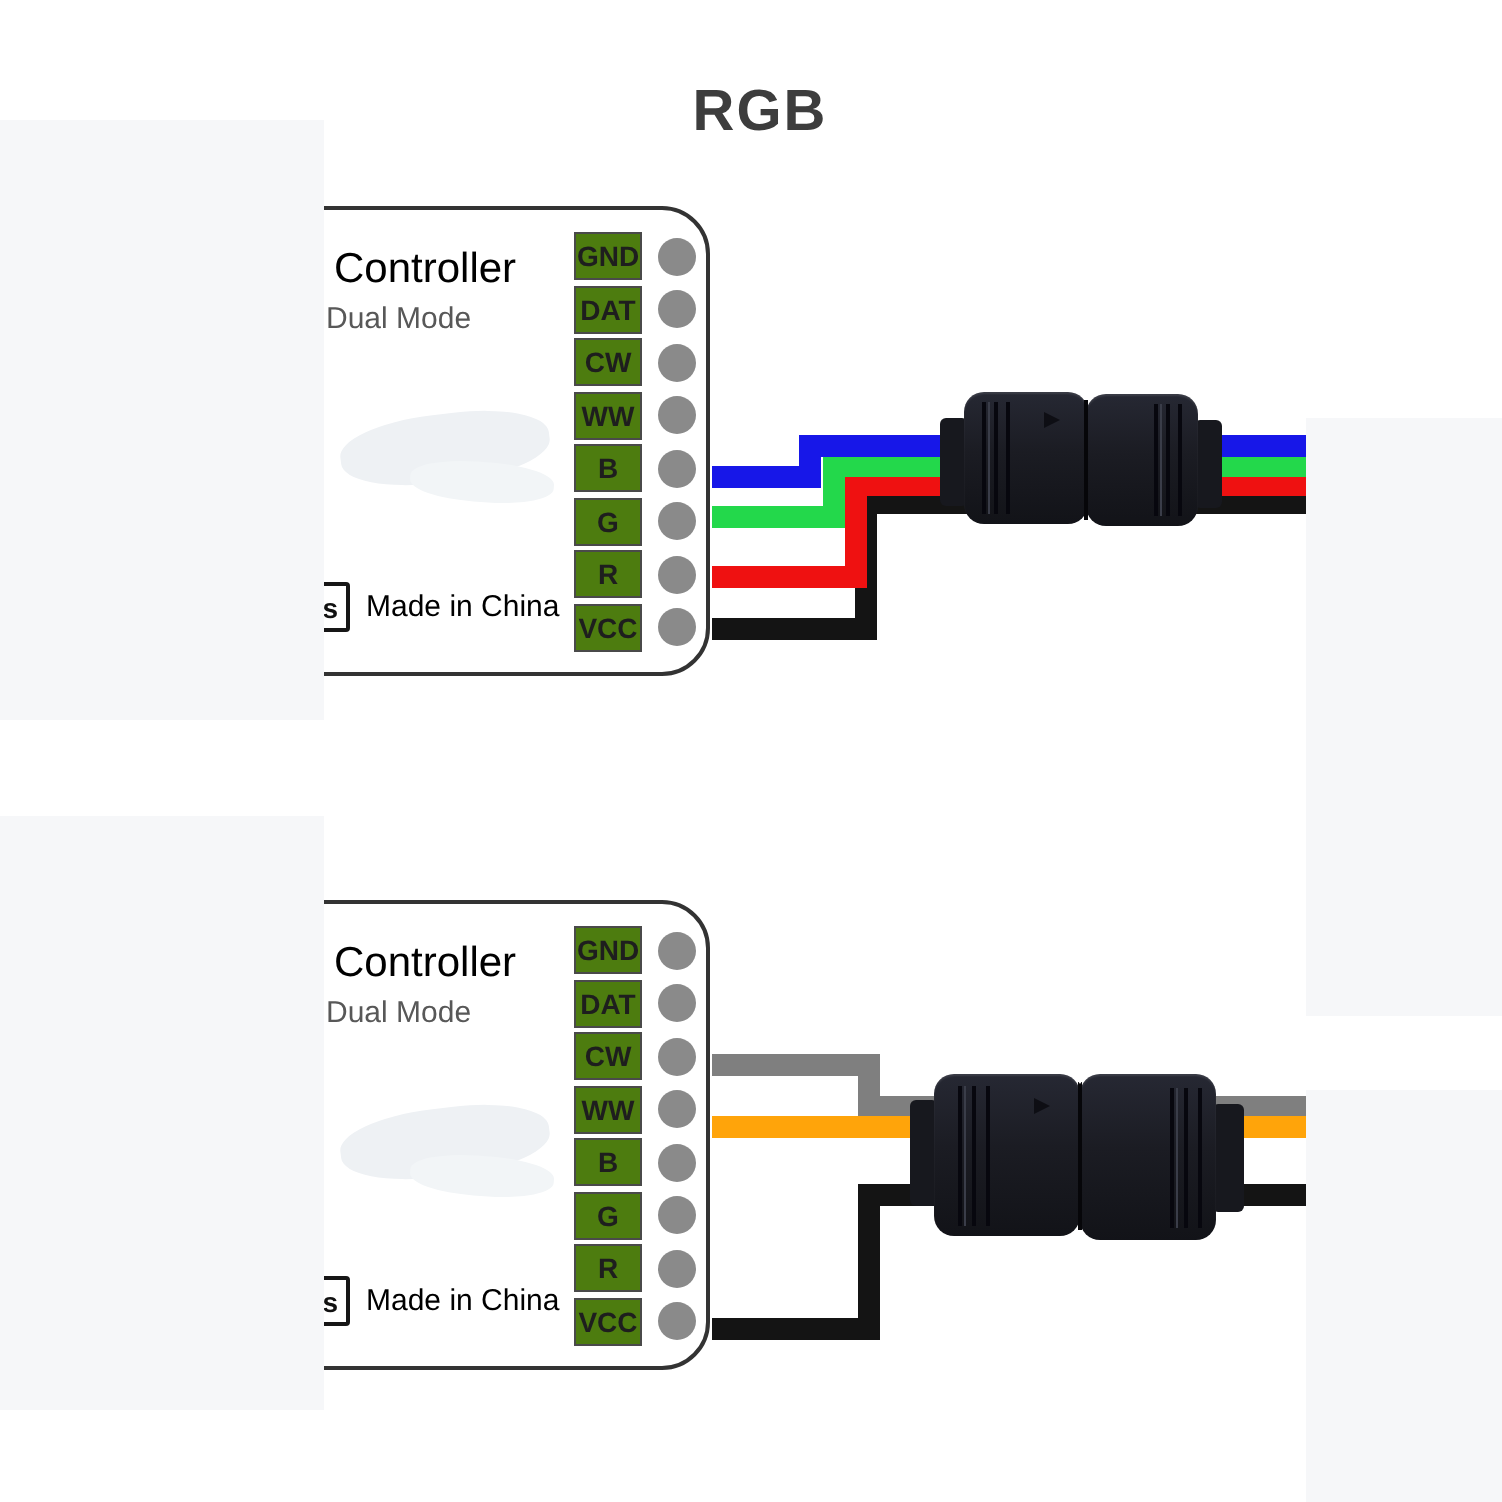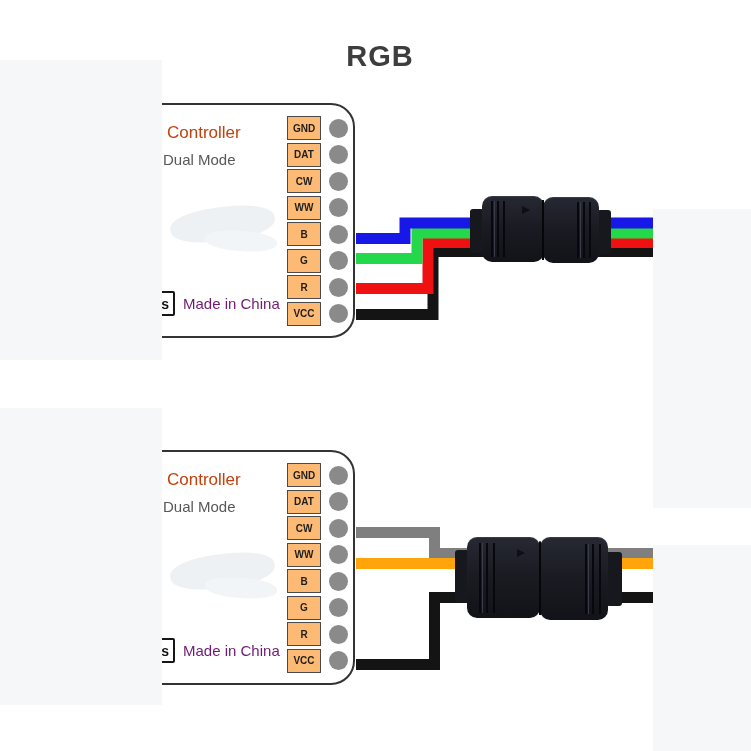--- a/index.html
+++ b/index.html
@@ -14,38 +14,38 @@
   .title{
     position:absolute;left:305px;top:40px;width:150px;text-align:center;
     font-size:29px;font-weight:bold;color:#3d3d3d;letter-spacing:1px;z-index:12;
   }
 
   
   .ctrl-box{
     position:absolute;left:55px;top:103px;width:300px;height:235px;
     background:#ffffff;border:2px solid #333;border-radius:24px;box-sizing:border-box;z-index:10;
   }
-  .ctrl-name{position:absolute;left:167px;top:123px;font-size:17px;color:#c2410c;z-index:12;}
+  .ctrl-name{position:absolute;left:167px;top:123px;font-size:21px;color:#000000;z-index:12;}
   .ctrl-mode{position:absolute;left:163px;top:151px;font-size:15px;color:#585858;z-index:12;}
   .ghost-a{position:absolute;left:170px;top:207px;width:105px;height:34px;background:#eef1f4;border-radius:45%;transform:rotate(-7deg);z-index:11;}
   .ghost-b{position:absolute;left:205px;top:231px;width:72px;height:20px;background:#f2f5f7;border-radius:45%;transform:rotate(4deg);z-index:11;}
   .badge{
     position:absolute;left:156px;top:291px;width:19px;height:25px;box-sizing:border-box;
     border:2px solid #161616;border-radius:2px;background:#fff;z-index:12;
     font-size:14px;font-weight:bold;color:#111;text-align:right;padding:3px 4px 0 0;
   }
-  .origin{position:absolute;left:183px;top:295px;font-size:15px;color:#701a75;z-index:12;}
+  .origin{position:absolute;left:183px;top:295px;font-size:15px;color:#000000;z-index:12;}
 
   
   .tstrip{position:absolute;left:287px;top:115px;z-index:12;}
   .trow{height:26.5px;display:flex;align-items:center;}
   .tcell{
-    width:34px;height:24px;box-sizing:border-box;border:1.5px solid #4a4a4a;background:#fdba74;
+    width:34px;height:24px;box-sizing:border-box;border:1.5px solid #4a4a4a;background:#4d7c0f;
     display:flex;align-items:center;justify-content:center;
-    font-size:10px;font-weight:600;color:#1e1e1e;
+    font-size:14px;font-weight:600;color:#1e1e1e;
   }
   .tgap{width:8px;height:1px;}
   .tcircle{width:19px;height:19px;border-radius:50%;background:#8a8a8a;}
 
   
   .wires{position:absolute;left:0;top:0;z-index:20;pointer-events:none;}
 
   
   .conn{position:absolute;z-index:30;}
   .conn-ear{position:absolute;background:#17181e;border-radius:3px;}

